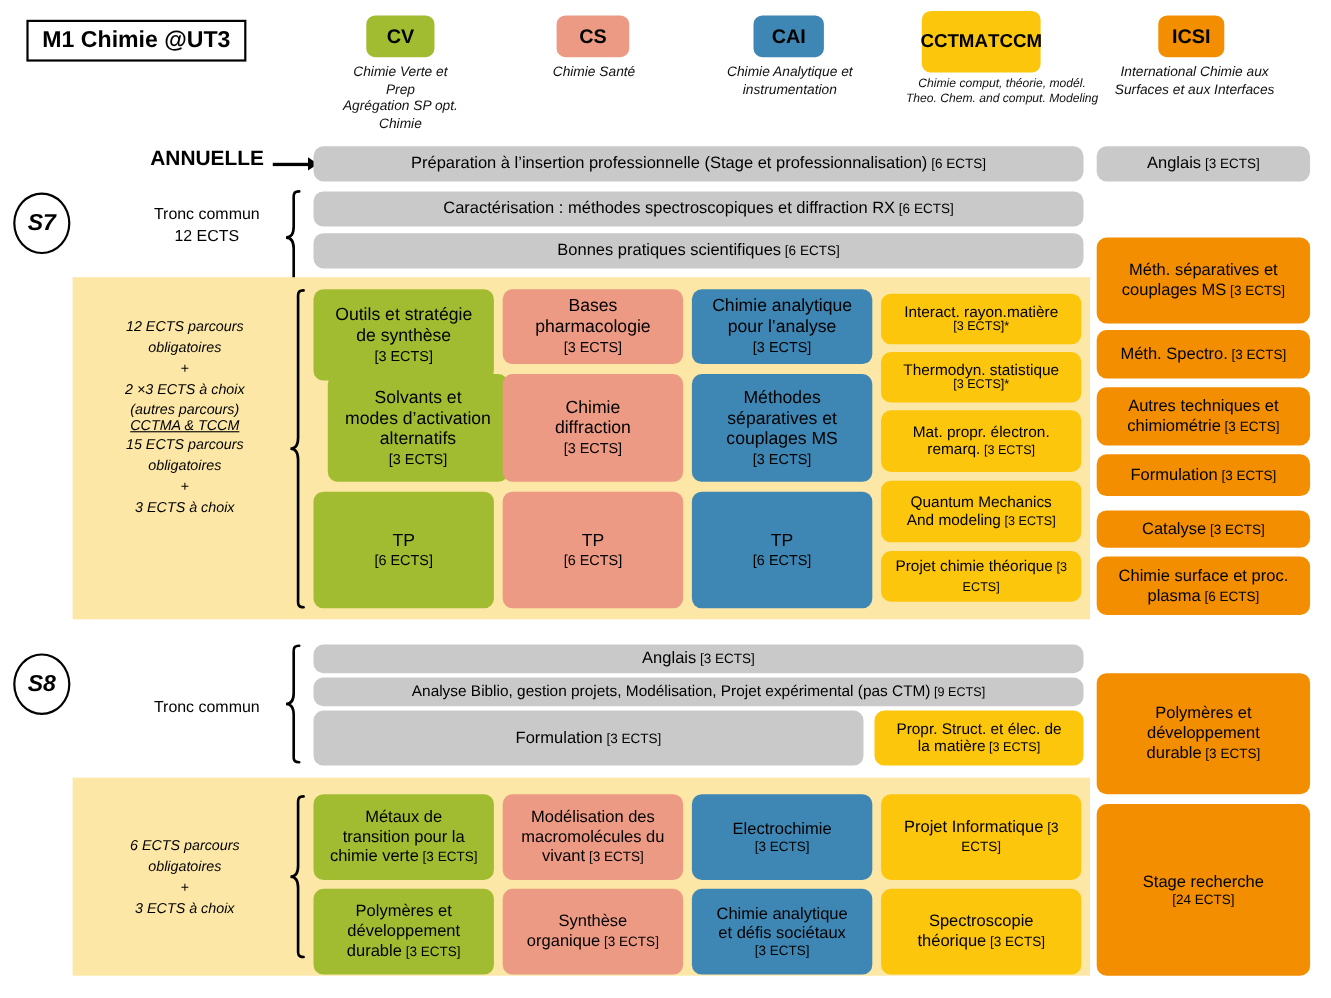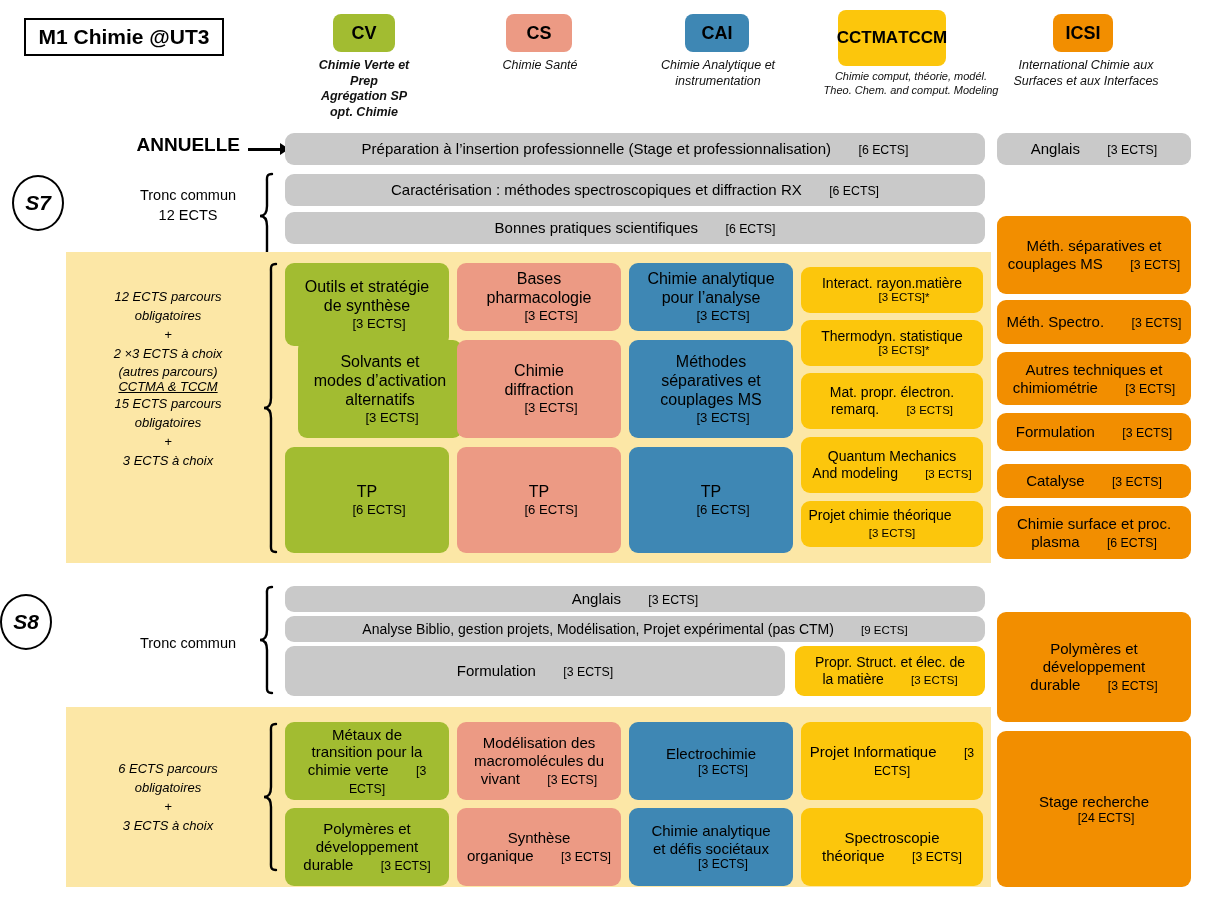--- a/index.html
+++ b/index.html
@@ -63,21 +63,21 @@
   .c-gray   { background: #C9C9C9; }
   .c-green  { background: #A2BC31; }
   .c-pink   { background: #EC9A84; }
   .c-blue   { background: #3E87B4; }
   .c-yellow { background: #FCC60C; }
   .c-orange { background: #F28E00; }
 
   .f16 { font-size: 16px; }
   .f15 { font-size: 15px; }
   .f14 { font-size: 14px; }
-  .ects-sm { font-size: 0.82em; padding-left: 24px; }
+  .ects-sm { font-size: 0.82em; }
 
   
   .note {
     font-style: italic; font-size: 13px; color: #000;
     text-align: center; line-height: 1.45;
   }
   .note u { text-decoration: underline; }
 
   
   .arrow-line {
@@ -92,21 +92,21 @@
   svg.brace { position: absolute; overflow: visible; }
 </style>
 </head>
 <body>
 
 <div id="root">
     <div class="abs title-box">M1 Chimie @UT3</div>
     <div class="abs badge" style="left: 333px; top: 14px; width: 62px; height: 38px; background: rgb(162, 188, 49); font-size: 18px;">
       <div>CV</div>
     </div>
-    <div class="abs badge-cap" style="left: 308px; top: 58px; width: 112px; text-align: center; font-weight: bold;">
+    <div class="abs badge-cap" style="left: 308px; top: 58px; width: 112px; text-align: center;">
       <div>Chimie Verte et Prep</div>
       <div>Agrégation SP opt. Chimie</div>
     </div>
     <div class="abs badge" style="left: 506px; top: 14px; width: 66px; height: 38px; background: rgb(236, 154, 132); font-size: 18px;">
       <div>CS</div>
     </div>
     <div class="abs badge-cap" style="left: 476px; top: 58px; width: 128px; text-align: center;">
       <div>Chimie Santé</div>
     </div>
     <div class="abs badge" style="left: 685px; top: 14px; width: 64px; height: 38px; background: rgb(62, 135, 180); font-size: 18px;">
@@ -299,21 +299,21 @@
       <div>
         <span>Catalyse<span class="ects-sm" style="display: inline;"> [3 ECTS]</span></span>
       </div>
     </div>
     <div class="abs box c-orange f15" style="left: 997px; top: 506px; width: 194px; height: 53px;">
       <div>
         <span>Chimie surface et proc.</span>
         <span>plasma<span class="ects-sm" style="display: inline;"> [6 ECTS]</span></span>
       </div>
     </div>
-    <div class="abs sem-circle" style="left: 0; top: 594px; font-style: italic;">S8</div>
+    <div class="abs sem-circle" style="left: 12px; top: 594px; font-style: italic;">S8</div>
     <div class="abs tc-label" style="left: 118px; top: 634px; width: 140px; text-align: center;">
       <div>Tronc commun</div>
     </div>
     <svg class="brace" width="16" height="110" style="left: 258px; top: 585px;">
       <path d="M14,2 C8,2 9,6 9,10 L9,45 C9,51 7,55 2,55 C7,55 9,59 9,65 L9,100 C9,104 8,108 14,108" fill="none" stroke="#000" stroke-width="2.4" stroke-linecap="round"></path>
     </svg>
     <div class="abs box c-gray f15" style="left: 285px; top: 586px; width: 700px; height: 26px;">
       <div>
         <span>Anglais<span class="ects-sm" style="display: inline;"> [3 ECTS]</span></span>
       </div>

